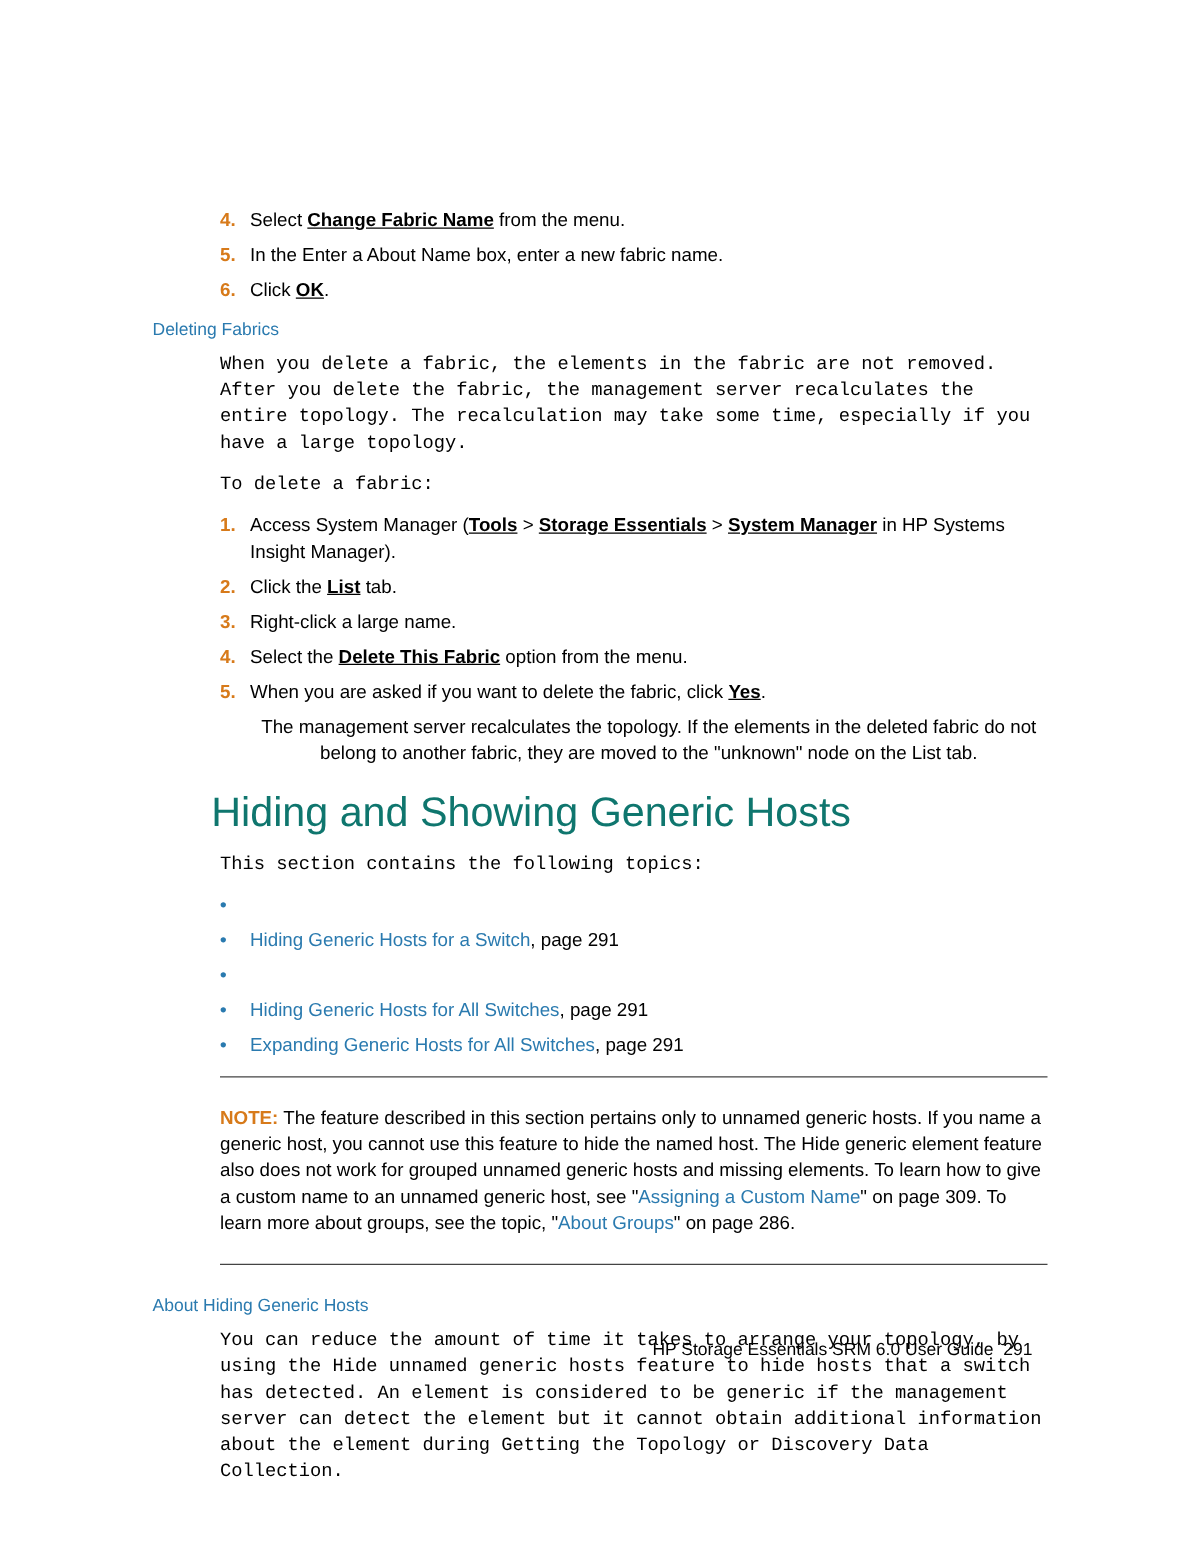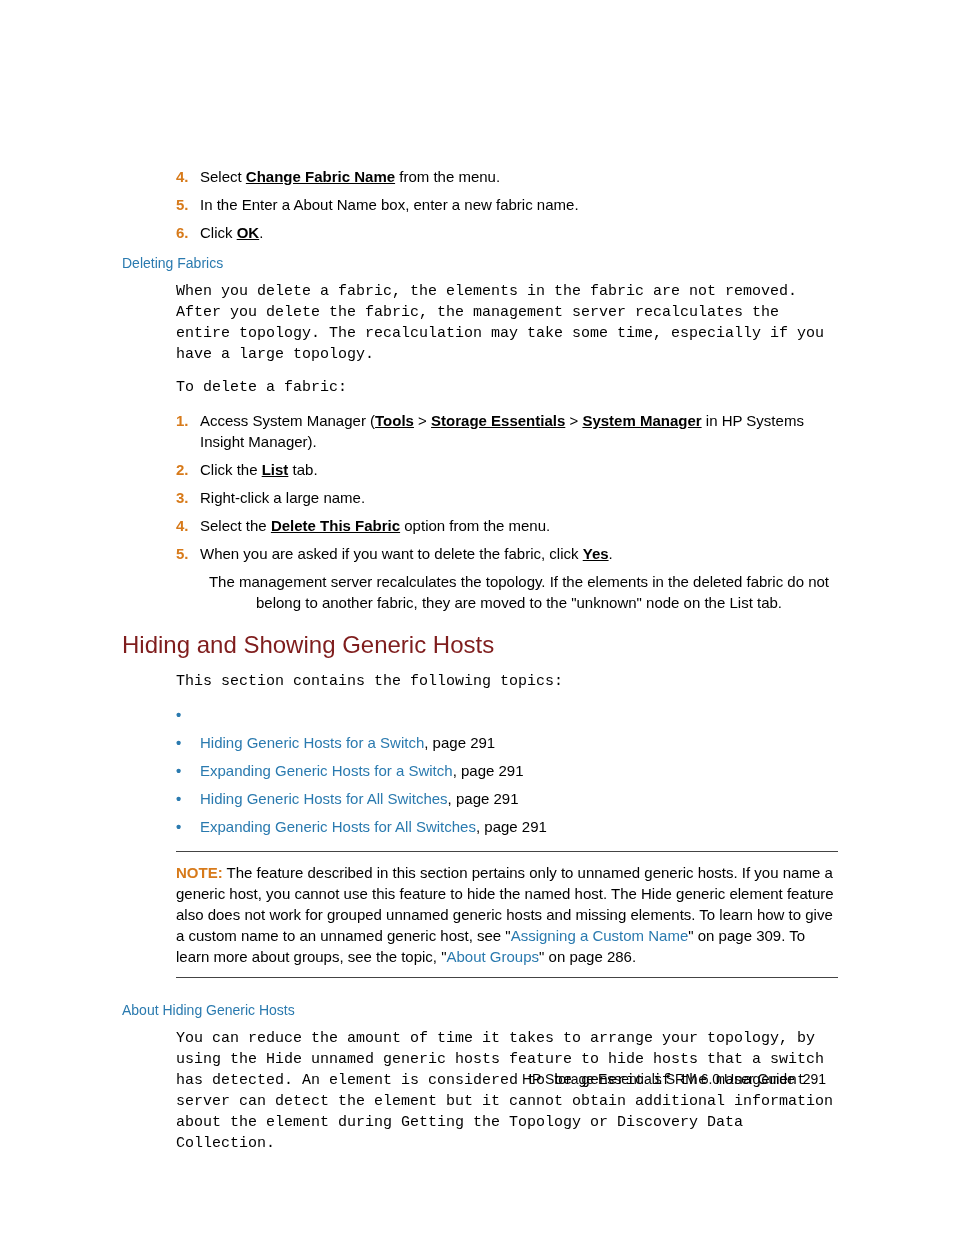--- a/index.html
+++ b/index.html
@@ -36,24 +36,25 @@
     font-family: Arial, sans-serif;
     font-weight: normal;
     color: #2a7aaf;
     font-size: 14px;
     margin-top: 12px;
     margin-bottom: 10px;
   }
   .h2 {
     font-family: Arial, sans-serif;
     font-weight: normal;
-    color: #7f1d1d;
-    font-size: 24px;
+    color: #0f766e;
+    font-size: 33px;
     margin-top: 18px;
     margin-bottom: 12px;
+    margin-left: 47px;
   }
   .para {
     margin-left: 54px;
     font-size: 15px;
     line-height: 1.4;
     margin-bottom: 12px;
     font-family: Liberation Mono, monospace;
   }
   .ul {
     list-style: none;
@@ -70,21 +71,21 @@
     color: #2a7aaf;
     width: 24px;
     flex-shrink: 0;
     font-weight: bold;
   }
   .link { color: #2a7aaf; }
   .note-box {
     margin-left: 54px;
     border-top: 1px solid #444;
     border-bottom: 1px solid #444;
-    padding: 10px 0;
+    padding: 22px 0;
     font-size: 15px;
     line-height: 1.4;
     margin-bottom: 24px;
   }
   .note-label {
     color: #d77a1a;
     font-weight: bold;
   }
   .footer {
     position: absolute;
@@ -149,21 +150,20 @@
   <ul class="ul">
     <li class="ul-item">
       <span class="bullet">•</span>
     </li>
     <li class="ul-item">
       <span class="bullet">•</span>
       <span><span class="link">Hiding Generic Hosts for a Switch</span><span>, page 291</span></span>
     </li>
     <li class="ul-item">
       <span class="bullet">•</span>
-      <span><span class="link">Expanding Generic Hosts for a Switch</span><span>, page 291</span></span>
     </li>
     <li class="ul-item">
       <span class="bullet">•</span>
       <span><span class="link">Hiding Generic Hosts for All Switches</span><span>, page 291</span></span>
     </li>
     <li class="ul-item">
       <span class="bullet">•</span>
       <span><span class="link">Expanding Generic Hosts for All Switches</span><span>, page 291</span></span>
     </li>
   </ul>

